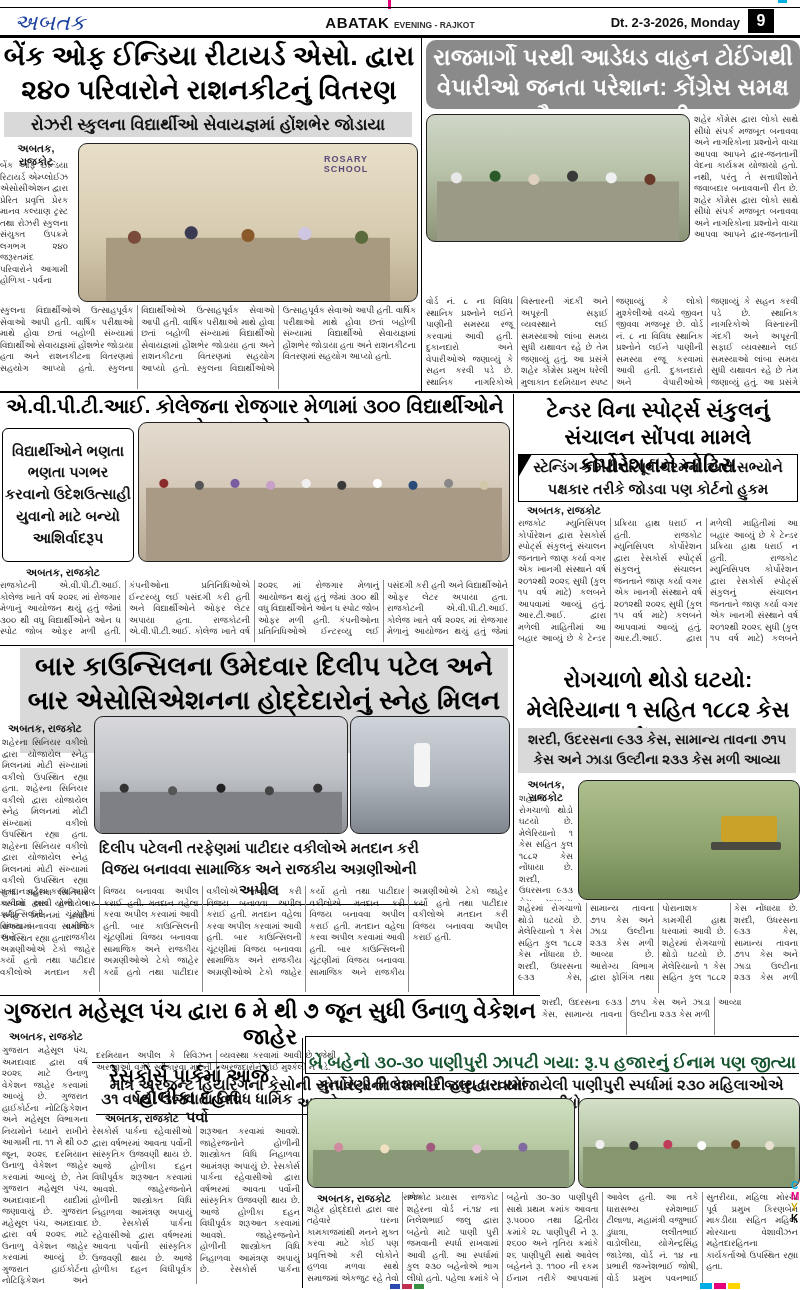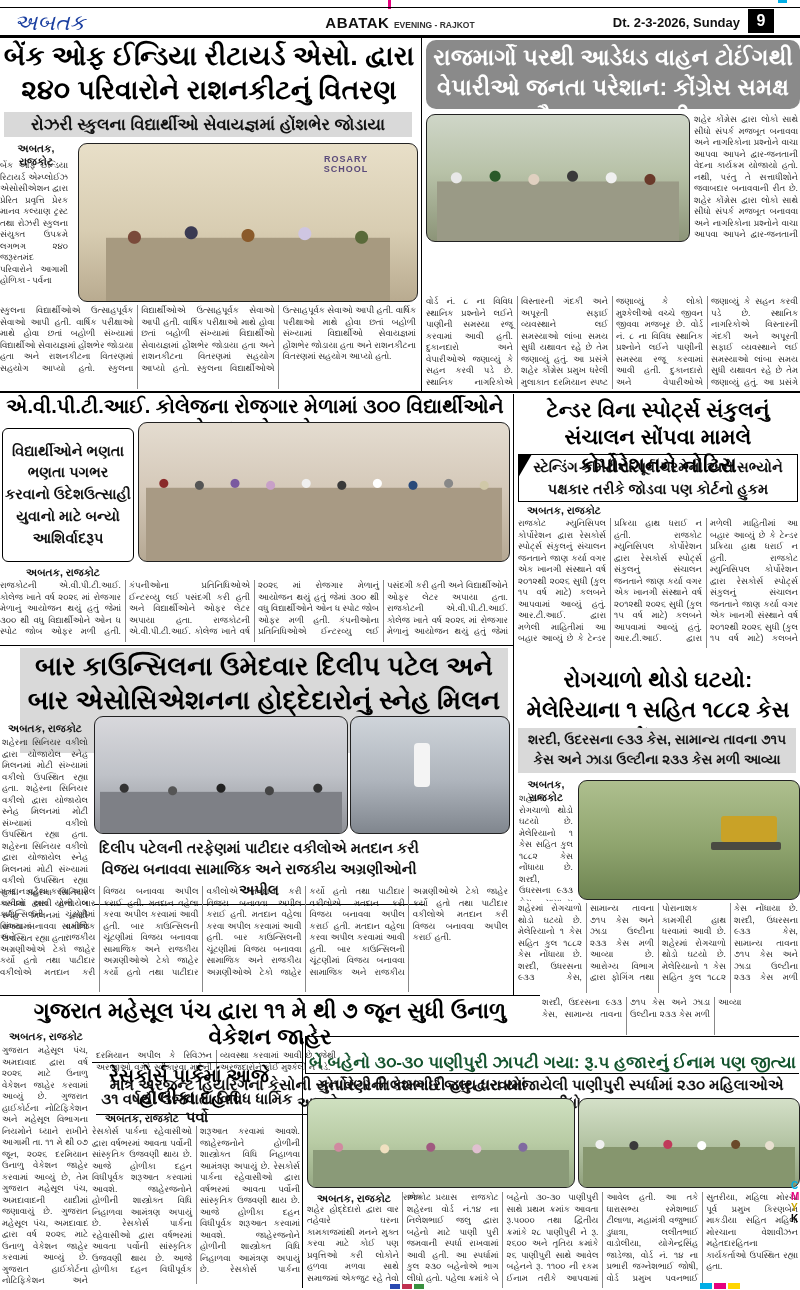--- a/index.html
+++ b/index.html
@@ -28,21 +28,21 @@
 
   <div class="abs" style="left:388px;top:0;width:3px;height:9px;background:#e6007e;"></div>
   <div class="abs" style="left:778px;top:0;width:9px;height:3px;background:#00aee6;"></div>
 
   <div class="abs rule" style="left:0;top:7px;width:800px;height:1px;"></div>
   <div class="abs" style="left:14px;top:10px;font-size:22px;font-weight:normal;font-style:italic;color:#1b3fa0;">અબતક</div>
   <div class="abs" style="left:250px;top:14px;width:300px;text-align:center;">
     <span style="font-weight:bold;font-size:15px;letter-spacing:.5px;">ABATAK</span>
     <span style="font-size:8.5px;font-weight:bold;color:#333;">EVENING - RAJKOT</span>
   </div>
-  <div class="abs" style="left:600px;top:15px;width:140px;text-align:right;font-size:13px;font-weight:bold;">Dt. 2-3-2026, Sunday</div>
+  <div class="abs" style="left:600px;top:15px;width:140px;text-align:right;font-size:13px;font-weight:bold;">Dt. 2-3-2026, Monday</div>
   <div class="abs" style="left:748px;top:9px;width:26px;height:24px;background:#000;color:#fff;font-weight:bold;font-size:16px;text-align:center;line-height:24px;">9</div>
   <div class="abs rule" style="left:0;top:35px;width:800px;height:2.5px;"></div>
 
   <div class="abs hl" style="left:0;top:40px;width:418px;font-size:27px;line-height:1.25;">બેંક ઓફ ઈન્ડિયા રીટાયર્ડ એસો. દ્વારા ૨૪૦ પરિવારોને રાશનકીટનું વિતરણ</div>
   <div class="abs sub greybox" style="left:4px;top:112px;width:408px;font-size:16.5px;padding:3px 0;">રોઝરી સ્કુલના વિદ્યાર્થીઓ સેવાયજ્ઞમાં હોંશભેર જોડાયા</div>
   <div class="abs byline" style="left:0;top:142px;width:72px;">અબતક, રાજકોટ</div>
   <div class="abs body" style="left:0;top:160px;width:68px;height:140px;font-family:Liberation Serif, serif;">બેંક ઓફ ઈન્ડિયા રિટાયર્ડ એમ્પ્લોઈઝ એસોસીએશન દ્વારા પ્રેરિત પ્રવૃત્તિ પ્રેરક માનવ કલ્યાણ ટ્રસ્ટ તથા રોઝરી સ્કુલના સંયુક્ત ઉપક્રમે લગભગ ૨૪૦ જરૂરતમંદ પરિવારોને આગામી હોળિકા - પર્વના</div>
   <div class="abs photo" style="left:78px;top:143px;width:338px;height:157px;background:linear-gradient(180deg,#e8dfc8 0%,#d8cdb2 55%,#b9ab90 100%);">
     <div style="position:absolute;right:26px;top:10px;font-size:9px;font-weight:bold;color:#5a4a7a;letter-spacing:1px;text-align:center;width:90px;">ROSARY SCHOOL</div>
     <div style="position:absolute;left:8%;bottom:0;width:84%;height:58%;background:
@@ -126,21 +126,21 @@
   <div class="abs body" style="left:519px;top:793px;width:54px;height:108px;">શહેરમાં રોગચાળો થોડો ઘટયો છે. મેલેરિયાનો ૧ કેસ સહિત કુલ ૧૮૮૨ કેસ નોંધાયા છે. શરદી, ઉધરસના ૯૩૩ કેસ, સામાન્ય તાવના ૭૧૫ કેસ અને ઝાડા ઉલ્ટીના ૨૩૩ કેસ મળી આવ્યા છે. આરોગ્ય વિભાગ દ્વારા ફોગિંગ તથા પોરાનાશક કામગીરી હાથ ધરવામાં આવી છે.</div>
   <div class="abs photo" style="left:578px;top:780px;width:220px;height:118px;background:linear-gradient(180deg,#aebf8e 0%,#8fa46e 55%,#6e8452 100%);">
     <div style="position:absolute;right:10%;top:30%;width:56px;height:26px;background:#c9a227;border-radius:3px;"></div>
     <div style="position:absolute;right:8%;top:52%;width:70px;height:8px;background:#4a4a42;border-radius:2px;"></div>
   </div>
   <div class="abs body cols4" style="left:518px;top:903px;width:280px;height:90px;">શહેરમાં રોગચાળો થોડો ઘટયો છે. મેલેરિયાનો ૧ કેસ સહિત કુલ ૧૮૮૨ કેસ નોંધાયા છે. શરદી, ઉધરસના ૯૩૩ કેસ, સામાન્ય તાવના ૭૧૫ કેસ અને ઝાડા ઉલ્ટીના ૨૩૩ કેસ મળી આવ્યા છે. આરોગ્ય વિભાગ દ્વારા ફોગિંગ તથા પોરાનાશક કામગીરી હાથ ધરવામાં આવી છે. શહેરમાં રોગચાળો થોડો ઘટયો છે. મેલેરિયાનો ૧ કેસ સહિત કુલ ૧૮૮૨ કેસ નોંધાયા છે. શરદી, ઉધરસના ૯૩૩ કેસ, સામાન્ય તાવના ૭૧૫ કેસ અને ઝાડા ઉલ્ટીના ૨૩૩ કેસ મળી આવ્યા છે. આરોગ્ય વિભાગ દ્વારા ફોગિંગ તથા પોરાનાશક કામગીરી હાથ ધરવામાં આવી છે.</div>
   <div class="abs body cols3" style="left:542px;top:997px;width:256px;height:38px;">શરદી, ઉદરસના ૯૩૩ કેસ, સામાન્ય તાવના ૭૧૫ કેસ અને ઝાડા ઉલ્ટીના ૨૩૩ કેસ મળી આવ્યા</div>
 
   <div class="abs rule" style="left:0;top:995px;width:540px;height:1px;"></div>
 
-  <div class="abs hl" style="left:0;top:998px;width:540px;font-size:22px;">ગુજરાત મહેસૂલ પંચ દ્વારા ૧૧ મે થી ૭ જૂન  સુધી ઉનાળુ વેકેશન જાહેર</div>
+  <div class="abs hl" style="left:0;top:998px;width:540px;font-size:22px;">ગુજરાત મહેસૂલ પંચ દ્વારા 6 મે થી ૭ જૂન  સુધી ઉનાળુ વેકેશન જાહેર</div>
   <div class="abs byline" style="left:0;top:1030px;width:92px;">અબતક, રાજકોટ</div>
   <div class="abs body" style="left:2px;top:1045px;width:86px;height:240px;">ગુજરાત મહેસૂલ પંચ, અમદાવાદ દ્વારા વર્ષ ૨૦૨૬ માટે ઉનાળુ વેકેશન જાહેર કરવામાં આવ્યું છે. ગુજરાત હાઈકોર્ટના નોટિફિકેશન અને મહેસૂલ વિભાગના નિયમોને ધ્યાને રાખીને આગામી તા. ૧૧ મે થી ૦૭ જૂન, ૨૦૨૬ દરમિયાન ઉનાળુ વેકેશન જાહેર કરવામાં આવ્યું છે, તેમ ગુજરાત મહેસૂલ પંચ, અમદાવાદની યાદીમાં જણાવાયું છે. ગુજરાત મહેસૂલ પંચ, અમદાવાદ દ્વારા વર્ષ ૨૦૨૬ માટે ઉનાળુ વેકેશન જાહેર કરવામાં આવ્યું છે. ગુજરાત હાઈકોર્ટના નોટિફિકેશન અને મહેસૂલ વિભાગના નિયમોને ધ્યાને રાખીને આગામી તા. ૧૧ મે થી ૦૭ જૂન, ૨૦૨૬ દરમિયાન ઉનાળુ વેકેશન જાહેર કરવામાં આવ્યું છે, તેમ ગુજરાત મહેસૂલ પંચ, અમદાવાદની યાદીમાં જણાવાયું છે.</div>
   <div class="abs sub" style="left:96px;top:1028px;width:444px;font-size:15.5px;border-bottom:1px solid #000;padding-bottom:2px;margin-top:48px;">માત્ર અરજન્ટ હિયરિંગના કેસોની સુનાવણીની કામગીરી હાથ ધરવામાં આવશે</div>
   <div class="abs body cols2" style="left:96px;top:1050px;width:240px;height:30px;">દરમિયાન અપીલ કે રિવિઝન અરજીઓ વગેરે સ્વીકારવા માટેની વ્યવસ્થા કરવામાં આવી છે, જેથી અરજદારોને કોઈ મુશ્કેલી ન પડે.</div>
 
   <div class="abs rule" style="left:92px;top:1062px;width:210px;height:1px;"></div>
   <div class="abs hl" style="left:84px;top:1065px;width:210px;font-size:19px;">રેસકોર્સ પાર્કમાં આજે હોલીકા દહન</div>
   <div class="abs sub" style="left:92px;top:1090px;width:210px;font-size:15px;">૩૧ વર્ષથી ઉજવાતા વિવિધ ધાર્મિક પર્વો</div>
   <div class="abs byline" style="left:92px;top:1112px;width:100px;">અબતક, રાજકોટ</div>
   <div class="abs body cols2" style="left:92px;top:1126px;width:208px;height:158px;">રેસકોર્સ પાર્કના રહેવાસીઓ દ્વારા વર્ષભરમાં આવતા પર્વોની સાંસ્કૃતિક ઉજવણી થાય છે. આજે હોળીકા દહન વિધીપૂર્વક શરૂઆત કરવામાં આવશે. જાહેરજનોને હોળીની શાસ્ત્રોક્ત વિધિ નિહાળવા આમંત્રણ અપાયું છે. રેસકોર્સ પાર્કના રહેવાસીઓ દ્વારા વર્ષભરમાં આવતા પર્વોની સાંસ્કૃતિક ઉજવણી થાય છે. આજે હોળીકા દહન વિધીપૂર્વક શરૂઆત કરવામાં આવશે. જાહેરજનોને હોળીની શાસ્ત્રોક્ત વિધિ નિહાળવા આમંત્રણ અપાયું છે. રેસકોર્સ પાર્કના રહેવાસીઓ દ્વારા વર્ષભરમાં આવતા પર્વોની સાંસ્કૃતિક ઉજવણી થાય છે. આજે હોળીકા દહન વિધીપૂર્વક શરૂઆત કરવામાં આવશે. જાહેરજનોને હોળીની શાસ્ત્રોક્ત વિધિ નિહાળવા આમંત્રણ અપાયું છે. રેસકોર્સ પાર્કના રહેવાસીઓ દ્વારા વર્ષભરમાં આવતા પર્વોની સાંસ્કૃતિક ઉજવણી થાય છે. આજે હોળીકા દહન વિધીપૂર્વક શરૂઆત કરવામાં આવશે. જાહેરજનોને હોળીની શાસ્ત્રોક્ત વિધિ નિહાળવા આમંત્રણ અપાયું છે.</div>

